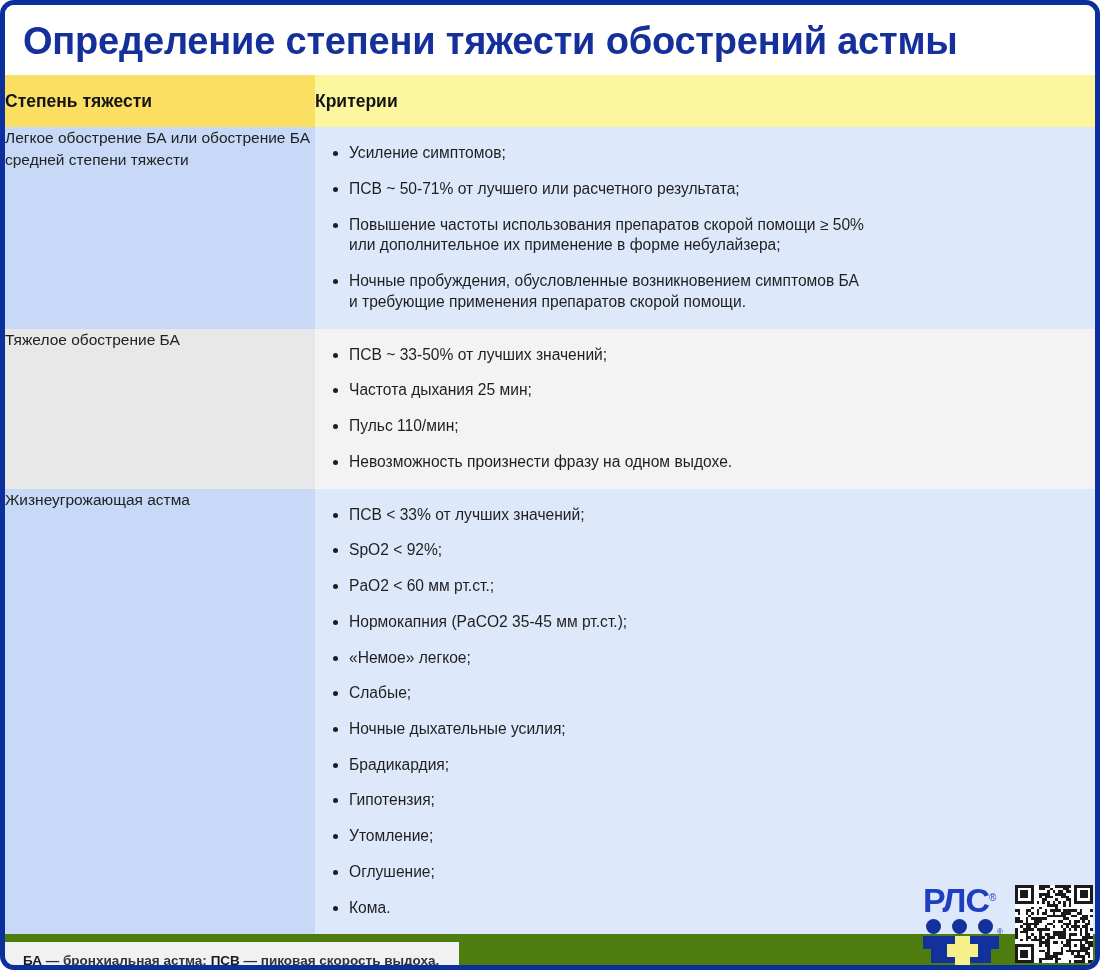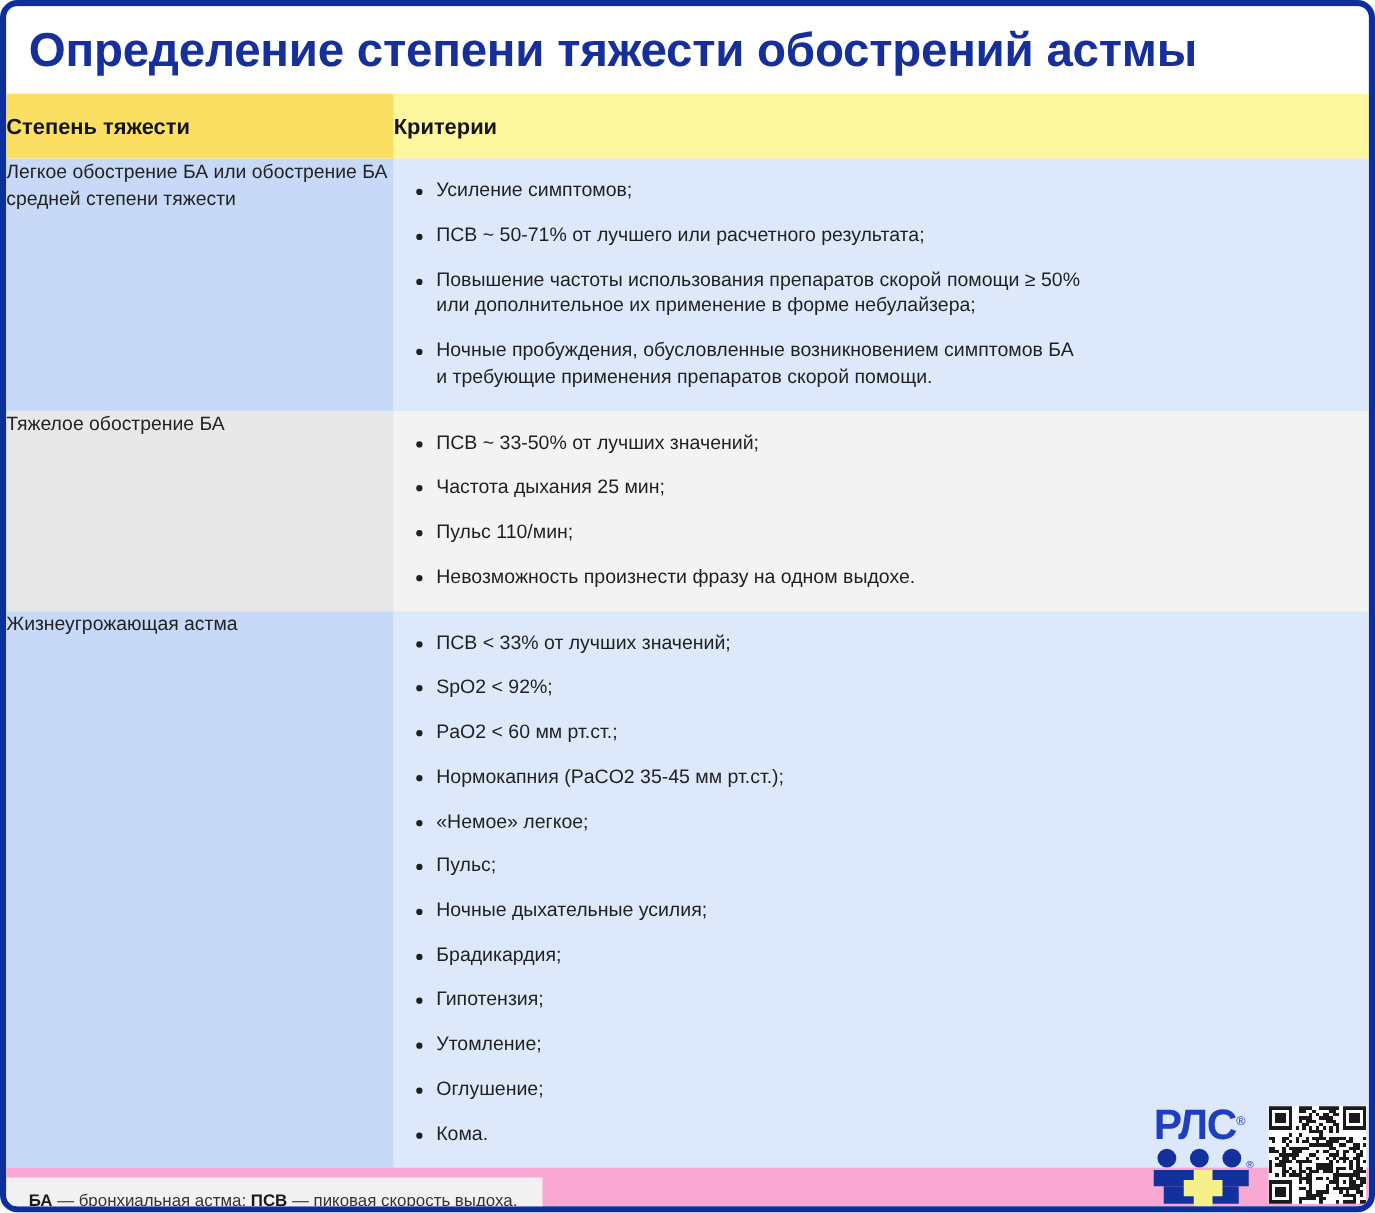--- a/index.html
+++ b/index.html
@@ -116,21 +116,22 @@
     height: 5px;
     border-radius: 50%;
     background: #1f1f1f;
   }
   ul.crit li .cont { display: block; }
 
   
   .footer {
     position: relative;
     flex: 1 1 auto;
-    background: #f9a8d4;
+    background: #4d7c0f;
+    font-weight: bold;
   }
   .note {
     position: absolute;
     left: 0;
     top: 8px;
     background: #f1f1f1;
     padding: 11px 20px 11px 18px;
     font-size: 13.5px;
     color: #333333;
     white-space: nowrap;
@@ -301,21 +302,21 @@
               <li>
                 <span class="cont">PaO2 &lt; 60 мм рт.ст.;</span>
               </li>
               <li>
                 <span class="cont">Нормокапния (PaCO2 35-45 мм рт.ст.);</span>
               </li>
               <li>
                 <span class="cont">«Немое» легкое;</span>
               </li>
               <li>
-                <span class="cont">Пульс;</span>
+                <span class="cont">Слабые;</span>
               </li>
               <li>
                 <span class="cont">Ночные дыхательные усилия;</span>
               </li>
               <li>
                 <span class="cont">Брадикардия;</span>
               </li>
               <li>
                 <span class="cont">Гипотензия;</span>
               </li>

